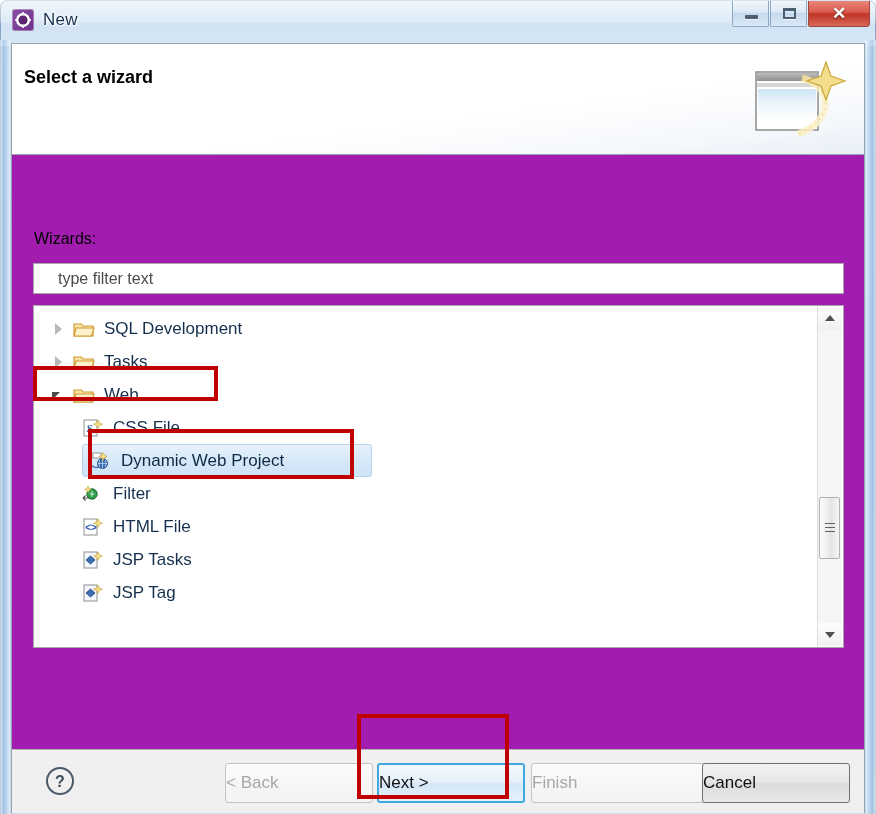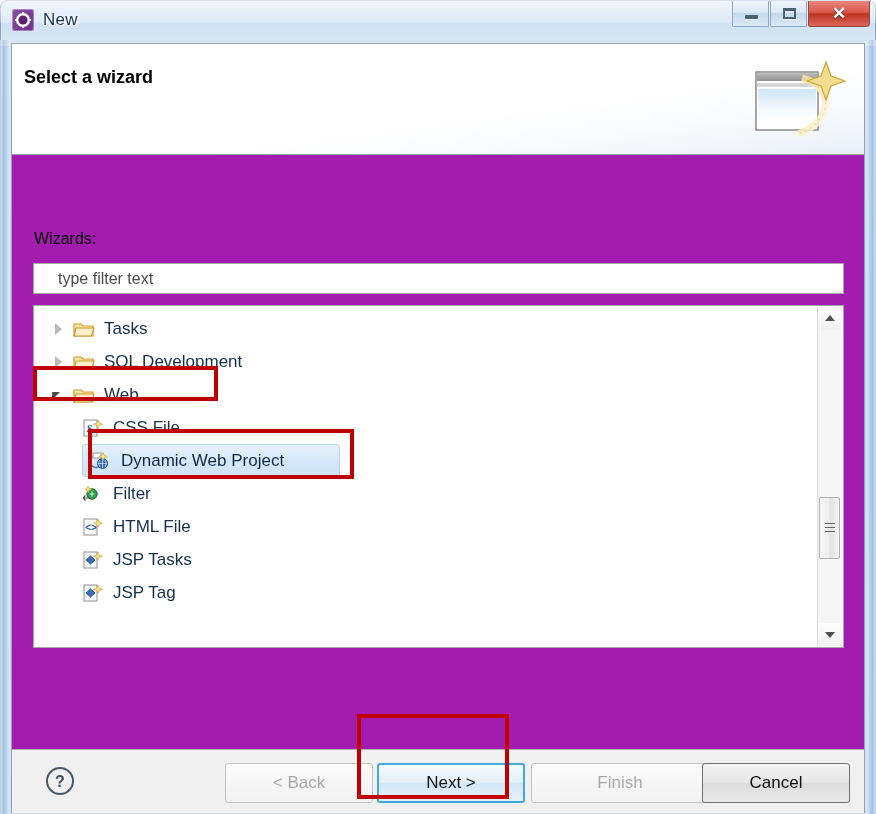--- a/index.html
+++ b/index.html
@@ -274,21 +274,21 @@
   .tree-row.child { padding-left: 48px; }
   .tree-row.child .ficon { margin-left: 0; }
 
   .tree-row.selected {
     background: linear-gradient(to bottom, #e8f1fb 0%, #d6e8f9 50%, #cfe3f7 100%);
     border: 1px solid #b5d3ef;
     border-radius: 3px;
     box-sizing: border-box;
     margin-left: 48px;
     padding-left: 0;
-    width: 258px;
+    width: 290px;
     height: 33px;
   }
   .tree-row.selected .label { color: #102a45; }
 
   
   .scrollbar {
     position: absolute;
     right: 1px; top: 1px;
     width: 24px;
     height: 339px;
@@ -360,21 +360,20 @@
   }
   .btn {
     position: absolute;
     top: 13px;
     height: 40px;
     box-sizing: border-box;
     font-size: 17px;
     font-family: "Liberation Sans", sans-serif;
     border-radius: 3px;
     cursor: default;
-    text-align: center;
     line-height: 38px;
   }
   .btn.back {
     left: 213px; width: 148px;
     background: linear-gradient(to bottom, #fbfbfb, #f2f2f2);
     border: 1px solid #c4c4c4;
     color: #a8a8a8;
   }
   .btn.next {
     left: 365px; width: 148px;
@@ -486,32 +485,32 @@
         <div class="tree-list">
 
           <div class="tree-row">
             <span class="twisty collapsed"></span>
             <span class="ficon">
               <svg viewBox="0 0 22 18" width="22" height="18">
                 <path d="M1 4 L1 16 L20 16 L20 6 L10 6 L8.4 4 Z" fill="#fbe2a6" stroke="#cf9b31" stroke-width="1.2"></path>
                 <path d="M3 8 L21 8 L18.5 16 L1 16 Z" fill="#fdf0cb" stroke="#cf9b31" stroke-width="1.2"></path>
               </svg>
             </span>
-            <span class="label">Tasks</span>
+            <span class="label">SQL Development</span>
           </div>
 
           <div class="tree-row">
             <span class="twisty collapsed"></span>
             <span class="ficon">
               <svg viewBox="0 0 22 18" width="22" height="18">
                 <path d="M1 4 L1 16 L20 16 L20 6 L10 6 L8.4 4 Z" fill="#fbe2a6" stroke="#cf9b31" stroke-width="1.2"></path>
                 <path d="M3 8 L21 8 L18.5 16 L1 16 Z" fill="#fdf0cb" stroke="#cf9b31" stroke-width="1.2"></path>
               </svg>
             </span>
-            <span class="label">SQL Development</span>
+            <span class="label">Tasks</span>
           </div>
 
 
           <div class="tree-row">
             <span class="twisty expanded"></span>
             <span class="ficon">
               <svg viewBox="0 0 22 18" width="22" height="18">
                 <path d="M1 4 L1 16 L20 16 L20 6 L10 6 L8.4 4 Z" fill="#fbe2a6" stroke="#cf9b31" stroke-width="1.2"></path>
                 <path d="M3 8 L21 8 L18.5 16 L1 16 Z" fill="#fdf0cb" stroke="#cf9b31" stroke-width="1.2"></path>
               </svg>

